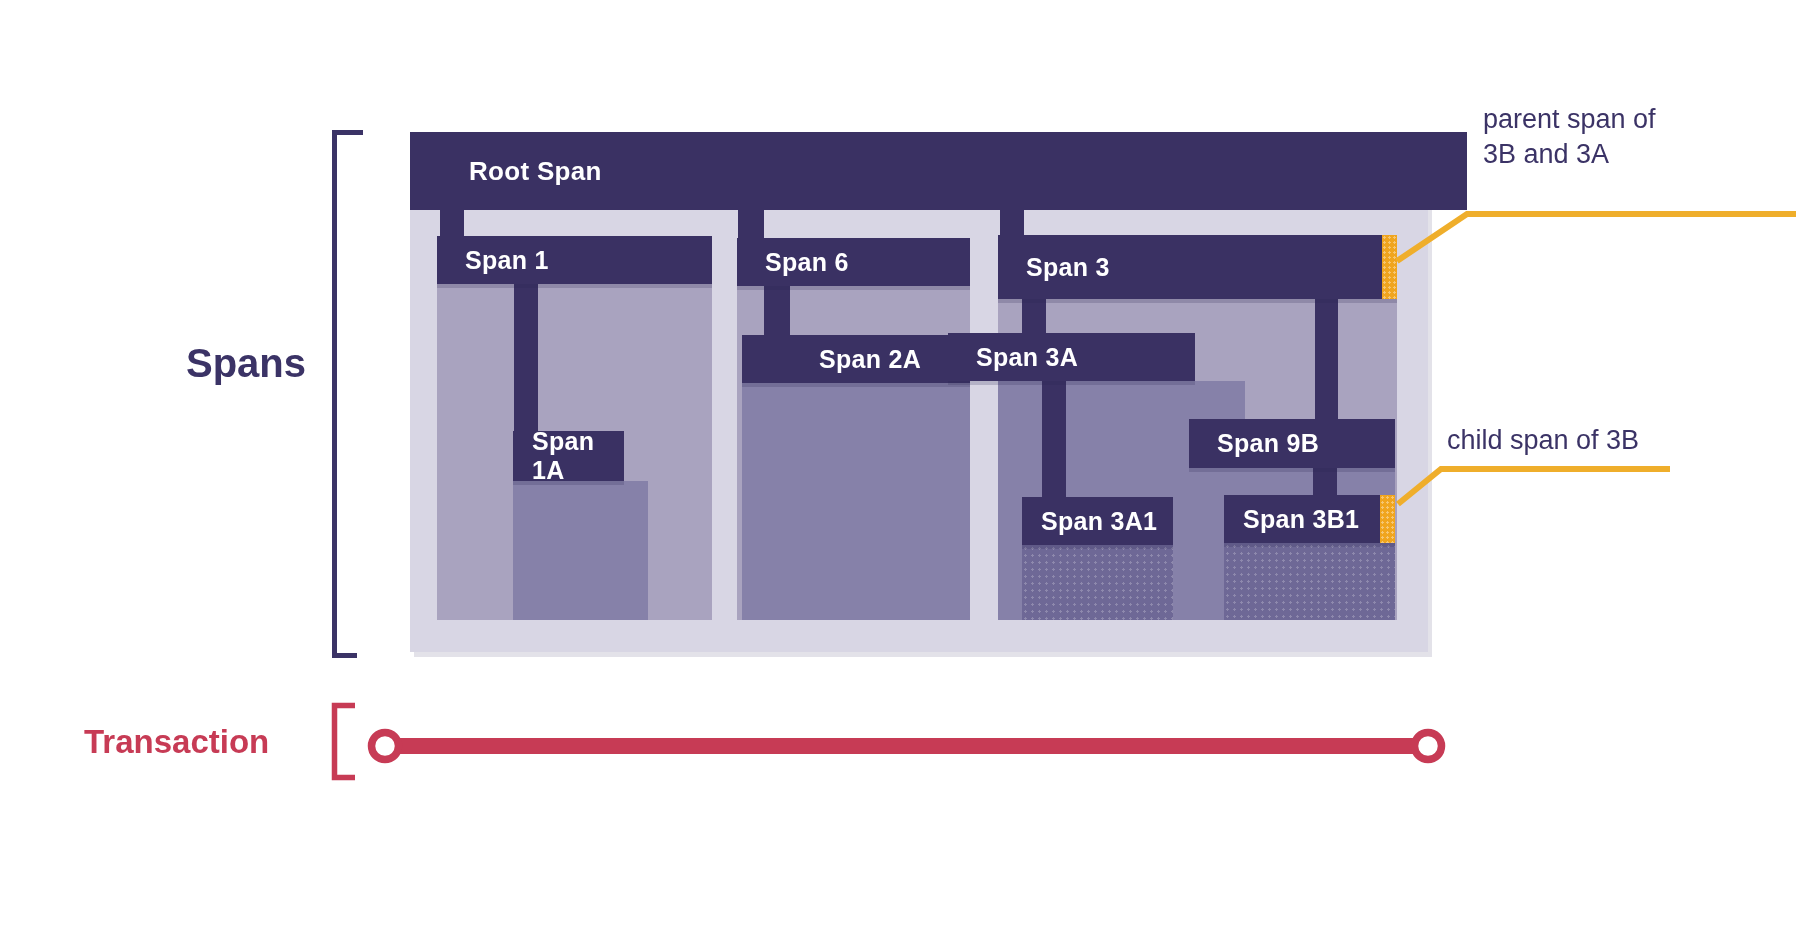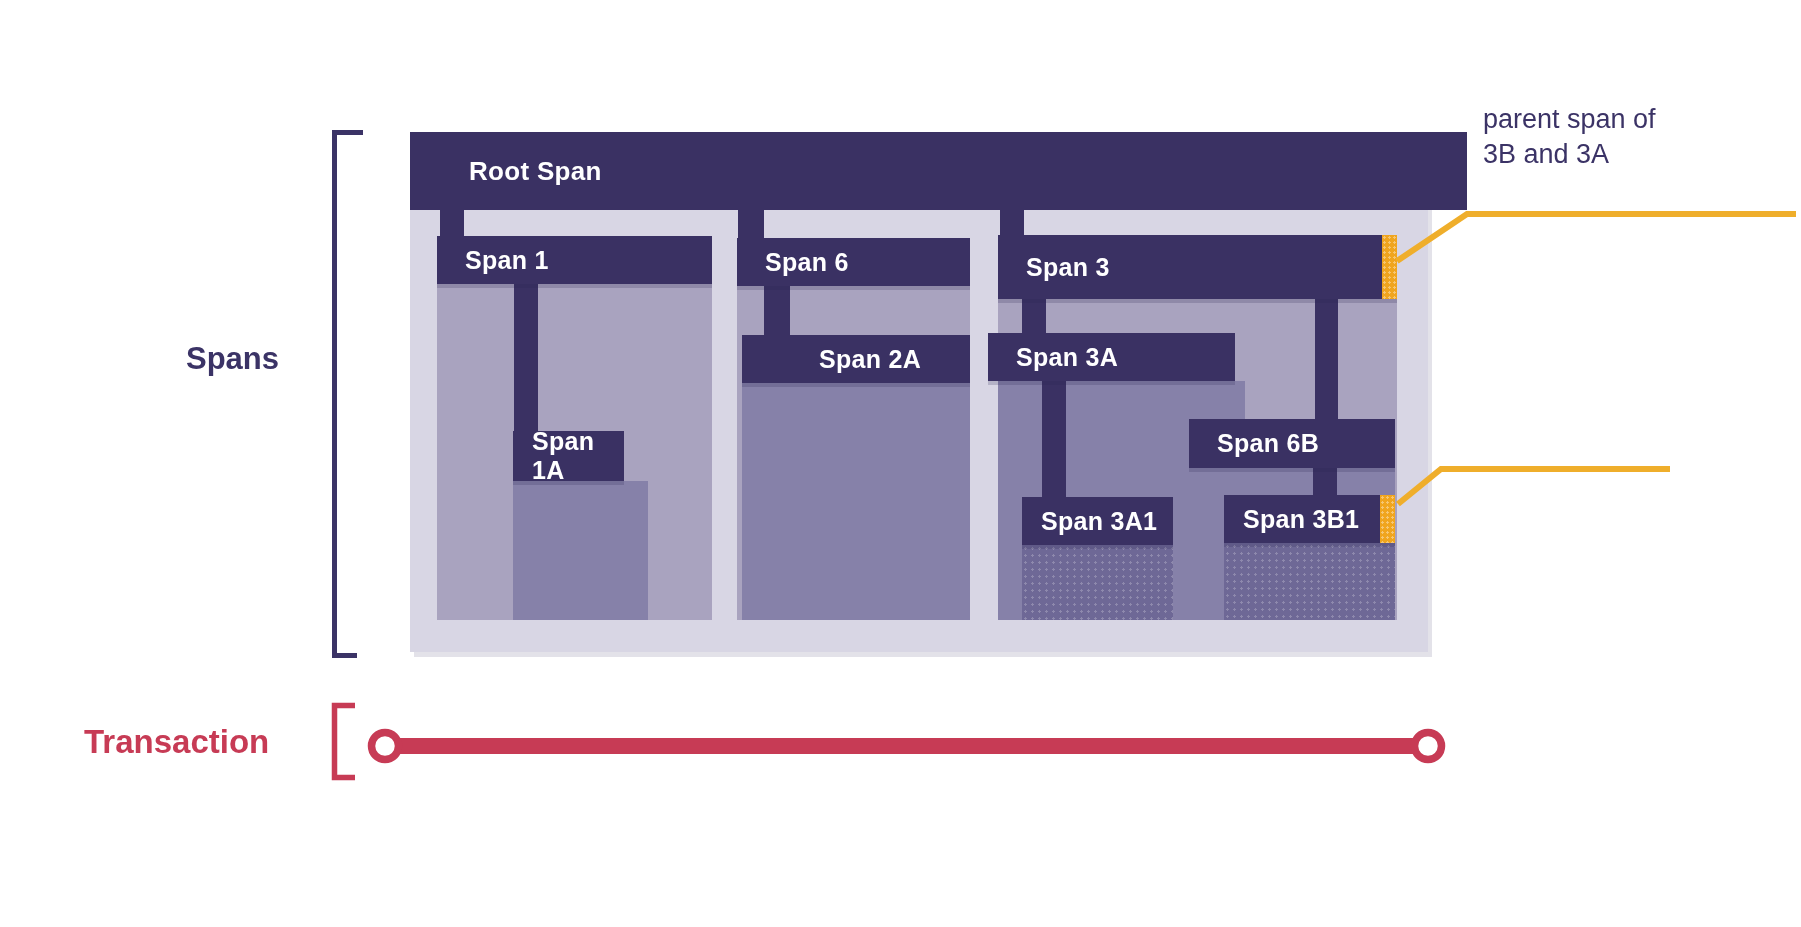--- a/index.html
+++ b/index.html
@@ -46,21 +46,21 @@
   .root-bar{font-size:26px;box-shadow:none;padding-left:39px;}
   .root-bar .lbl{padding-left:20px;}
   .marker{
     position:absolute;top:0;right:0;width:15px;height:100%;
     background-color:var(--orange);
     background-image:radial-gradient(rgba(255,255,255,0.38) 1.1px,transparent 1.3px);
     background-size:5px 5px;
     z-index:7;
   }
   .overlay-svg{left:0;top:0;width:1801px;height:927px;z-index:10;pointer-events:none;}
-  .side-label{color:var(--labelnavy);font-weight:bold;font-size:31px;z-index:11;}
+  .side-label{color:var(--labelnavy);font-weight:bold;font-size:40px;z-index:11;}
   .transaction-label{color:var(--red);font-weight:bold;font-size:33px;z-index:11;}
   .annotation{
     color:var(--labelnavy);font-weight:normal;font-size:27px;line-height:35px;z-index:11;
   }
 </style>
 </head>
 <body>
 
 <div class="canvas">
 
@@ -103,28 +103,28 @@
     <span class="lbl">Span 6</span>
   </div>
   <div class="abs bar" style="left:742px;top:335px;width:228px;height:48px;justify-content:center;">
     <span class="lbl">Span 2A</span>
   </div>
 
   <div class="abs bar" style="left:998px;top:235px;width:399px;height:64px;">
     <span class="lbl">Span 3</span>
     <span class="marker"></span>
   </div>
-  <div class="abs bar" style="left:988px;top:333px;width:247px;height:48px;">
+  <div class="abs bar" style="left:948px;top:333px;width:247px;height:48px;">
     <span class="lbl">Span 3A</span>
   </div>
   <div class="abs bar" style="left:1022px;top:497px;width:151px;height:48px;">
     <span class="lbl-sm">Span 3A1</span>
   </div>
   <div class="abs bar" style="left:1189px;top:419px;width:206px;height:49px;">
-    <span class="lbl">Span 6B</span>
+    <span class="lbl">Span 9B</span>
   </div>
   <div class="abs bar" style="left:1224px;top:495px;width:171px;height:48px;">
     <span class="lbl-sm">Span 3B1</span>
     <span class="marker"></span>
   </div>
 
   <svg class="abs overlay-svg" viewBox="0 0 1801 927" xmlns="http://www.w3.org/2000/svg">
 
     <path d="M363,132.5 L334.5,132.5 L334.5,655.5 L357,655.5" fill="none" stroke="#3b3366" stroke-width="5"></path>
 
@@ -139,14 +139,15 @@
     <polyline points="1398,504 1441,469 1670,469" fill="none" stroke="#efae2b" stroke-width="6"></polyline>
   </svg>
 
   <div class="abs side-label" style="left:186px;top:341px;">Spans</div>
   <div class="abs transaction-label" style="left:84px;top:723px;">Transaction</div>
 
   <div class="abs annotation" style="left:1483px;top:102px;">
     <div>parent span of</div>
     <div>3B and 3A</div>
   </div>
+  <div class="abs annotation" style="left:1447px;top:423px;">child span of 3B</div>
 
 </div>
 
 </body></html>

